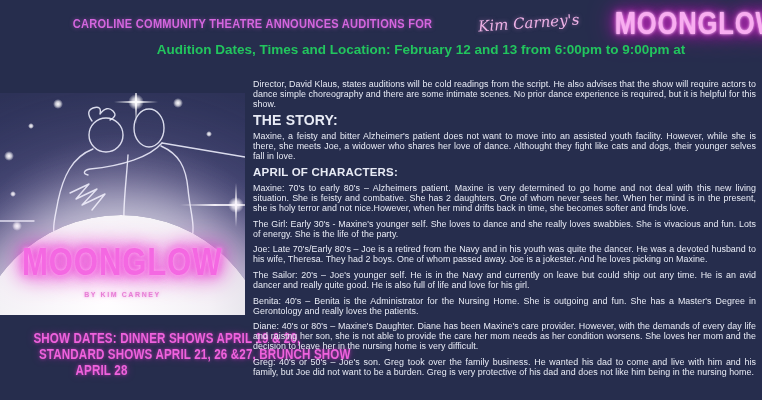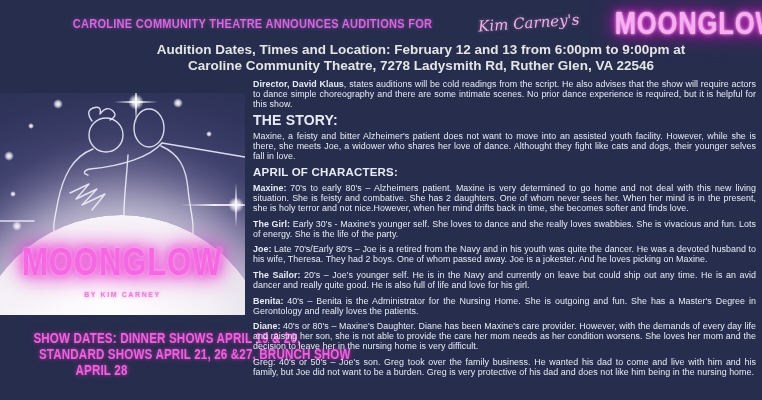--- a/index.html
+++ b/index.html
@@ -27,21 +27,21 @@
   }
   .neon-title-top{
     display:inline-block;transform:scaleX(.8);transform-origin:center;
     font-size:32px;font-weight:800;letter-spacing:1px;white-space:nowrap;line-height:34px;
     color:#f9adf1;
     text-shadow:0 0 3px #ffd7fb,0 0 8px #e23cd6,0 0 18px #d21cc6,0 0 30px #c014b4;
   }
   
   .audition{
     position:absolute;left:80px;top:42px;width:682px;text-align:center;
-    font-size:13.5px;font-weight:700;line-height:16px;color:#e5e5e5;
+    font-size:13.5px;font-weight:700;line-height:16px;color:#22c55e;
   }
   
   .photo{
     position:absolute;left:0;top:93px;width:245px;height:222px;overflow:hidden;
     background:
       radial-gradient(circle at 50% 95%, rgba(255,255,255,.38) 0%, rgba(210,190,235,.18) 45%, rgba(60,60,110,0) 70%),
       linear-gradient(180deg,#2c3157 0%,#323765 55%,#4a4878 100%);
   }
   .moon{
     position:absolute;left:-30px;top:122px;width:302px;height:302px;border-radius:50%;
@@ -85,36 +85,35 @@
     text-shadow:0 0 4px rgba(240,70,215,.6),0 0 10px rgba(225,40,200,.4);
   }
   
   .details{
     position:absolute;left:253px;top:79px;width:503px;
     color:#e8ebf5;font-size:8.9px;line-height:10.1px;letter-spacing:.05px;
   }
   .details p{margin:0 0 5.5px 0;text-align:justify;}
   .details .h1{font-size:14px;font-weight:700;letter-spacing:.2px;margin:1px 0 6px 0;text-align:left;}
   .details .h2{font-size:11.5px;font-weight:700;letter-spacing:.2px;margin:1px 0 6px 0;text-align:left;}
-  .details strong{font-weight:700;margin-top:20px;}
+  .details strong{font-weight:400;margin-top:20px;}
 </style>
 </head>
 <body>
 
 <div class="flyer">
 
   <div class="header-row">
     <span class="announce">CAROLINE COMMUNITY THEATRE ANNOUNCES AUDITIONS FOR</span>
     <span class="author-script">Kim Carney's</span>
     <span class="neon-title-top">MOONGLOW</span>
   </div>
 
   <div class="audition">
     <div>Audition Dates, Times and Location: February 12 and 13 from 6:00pm to 9:00pm at</div>
-    <div>Caroline Community Theatre, 7278 Ladysmith Rd, Ruther Glen, VA 22546</div>
   </div>
 
   <div class="photo">
     <span class="sparkle s-md" style="left:53px;top:6px;"></span>
     <span class="sparkle s-lg" style="left:128px;top:1px;"></span>
     <span class="sparkle s-md" style="left:173px;top:5px;"></span>
     <span class="sparkle s-sm" style="left:28px;top:30px;"></span>
     <span class="sparkle s-md" style="left:4px;top:58px;"></span>
     <span class="sparkle s-sm" style="left:10px;top:98px;"></span>
     <span class="sparkle s-md" style="left:12px;top:128px;"></span>

